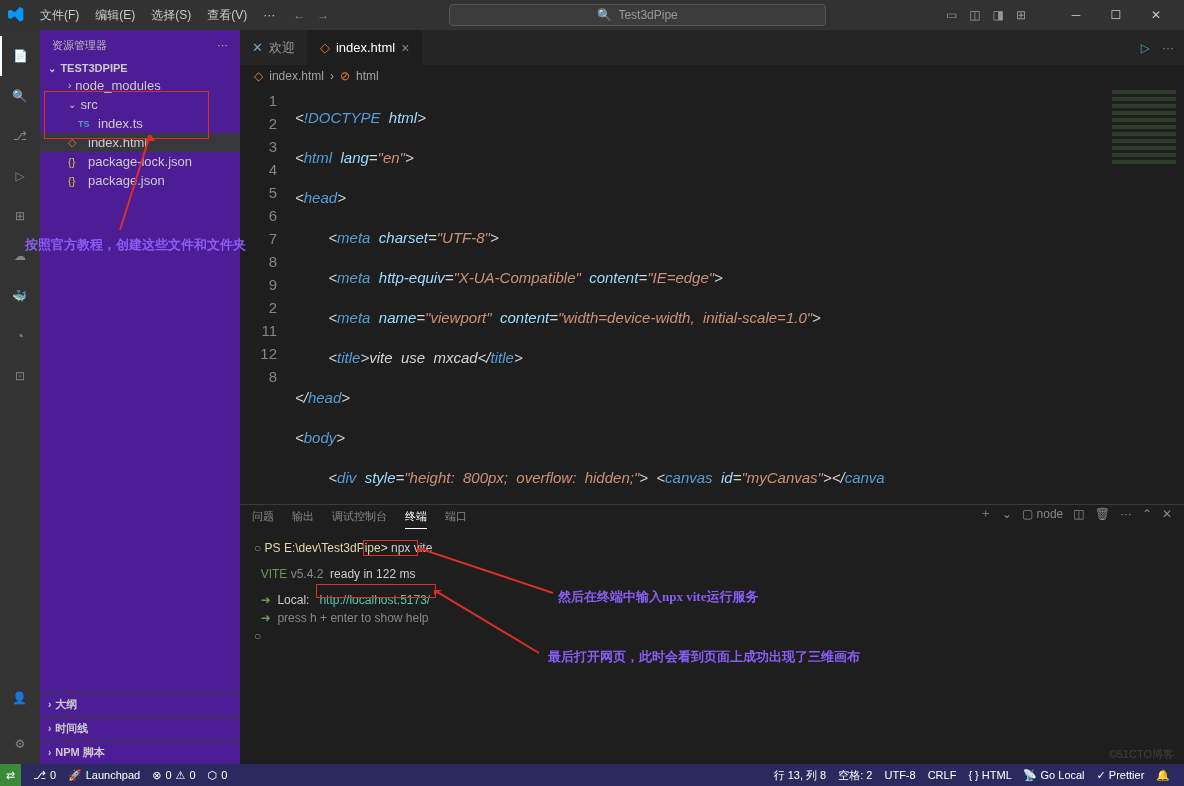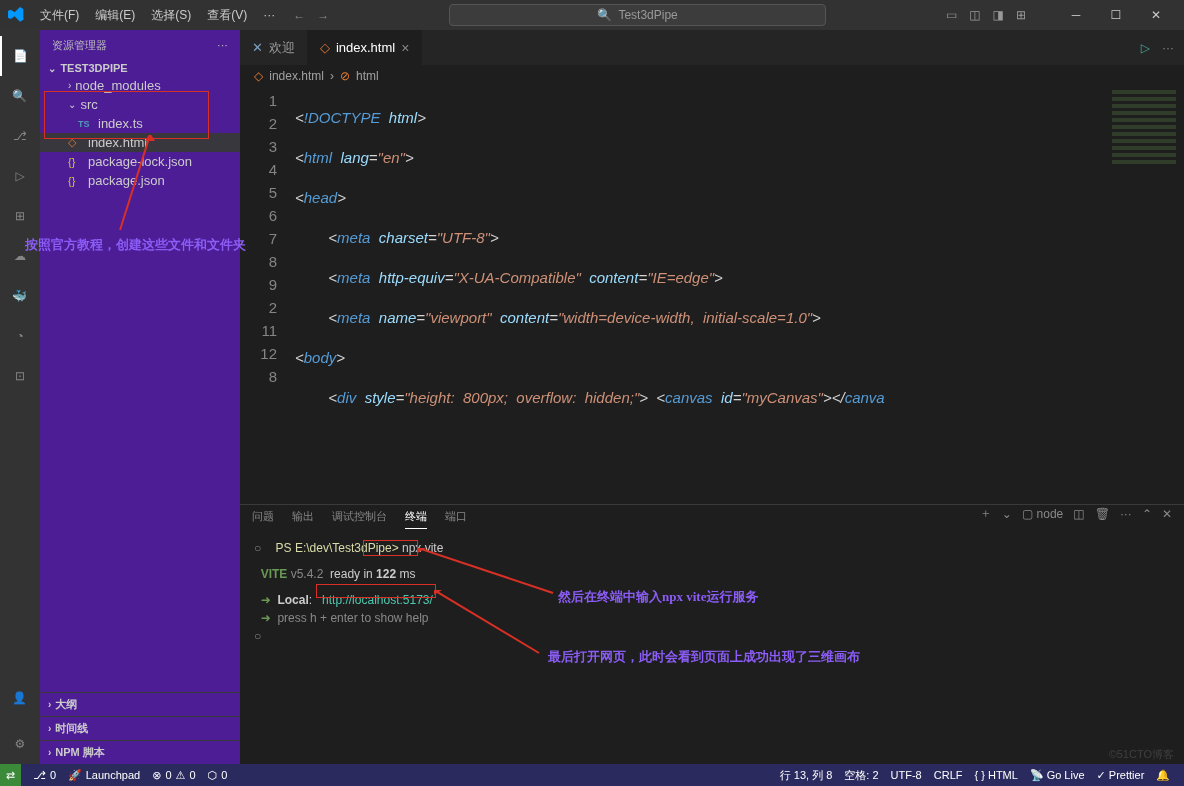--- a/index.html
+++ b/index.html
@@ -49,25 +49,25 @@
 .c-doctype { color: #569cd6; }
 .minimap { position: absolute; right: 0; top: 0; width: 80px; height: 140px; opacity: 0.25; }
 .minimap-line { height: 4px; margin: 3px 8px; background: #6a9955; }
 .panel { height: 260px; border-top: 1px solid #3a3a3a; display: flex; flex-direction: column; background: #1e1e1e; }
 .panel-tabs { height: 28px; display: flex; align-items: flex-start; padding: 0 12px; gap: 18px; font-size: 11px; color: #888; }
 .panel-tab { cursor: pointer; padding: 4px 0; }
 .panel-tab.active { color: #fff; border-bottom: 1px solid #fff; }
 .panel-actions { margin-left: auto; display: flex; gap: 10px; align-items: center; color: #888; font-size: 12px; }
 .terminal { flex: 1; padding: 6px 14px; font-family: Consolas, monospace; font-size: 12px; color: #ccc; position: relative; }
 .term-line { line-height: 18px; white-space: pre; }
-.t-yellow { color: #dcdcaa; margin-left: 11px; }
+.t-yellow { color: #dcdcaa; }
 .t-green { color: #6a9955; }
 .t-cyan { color: #4ec9b0; text-align: center; }
 .t-dim { color: #888; }
-.t-bold { font-weight: bold; }
+.t-bold { font-weight: normal; }
 .statusbar { height: 22px; background: #2a2a5e; display: flex; align-items: center; font-size: 11px; color: #fff; padding: 0 8px; }
 .statusbar .sb-item { padding: 0 6px; display: flex; align-items: center; gap: 4px; cursor: pointer; }
 .statusbar .sb-right { margin-left: auto; display: flex; }
 .remote-btn { background: #3a8a3a; height: 22px; padding: 0 6px; display: flex; align-items: center; margin-left: -8px; margin-right: 6px; }
 .red-box { position: absolute; border: 1.5px solid #d93025; pointer-events: none; }
 .red-text { position: absolute; color: #8b5cf6; font-size: 13px; font-weight: bold; pointer-events: none; font-family: Liberation Serif, serif; }
 .red-arrow { position: absolute; pointer-events: none; }
 .chev { font-size: 10px; margin-right: 4px; color: #ccc; }
 .watermark { position: absolute; right: 10px; bottom: 24px; color: #555; font-size: 11px; opacity: 0.6; }
 </style>
@@ -208,20 +208,22 @@
           <div>12</div>
           <div>8</div>
       </div>
       <div class="code-content">
 <div><span class="c-txt">&lt;</span><span class="c-doctype">!DOCTYPE</span>  <span class="c-attr">html</span><span class="c-txt">&gt;</span></div>
 <div><span class="c-txt">&lt;</span><span class="c-tag">html</span>  <span class="c-attr">lang</span>=<span class="c-str">"en"</span><span class="c-txt">&gt;</span></div>
 <div><span class="c-txt">&lt;</span><span class="c-tag">head</span><span class="c-txt">&gt;</span></div>
 <div>        <span class="c-txt">&lt;</span><span class="c-tag">meta</span>  <span class="c-attr">charset</span>=<span class="c-str">"UTF-8"</span><span class="c-txt">&gt;</span></div>
 <div>        <span class="c-txt">&lt;</span><span class="c-tag">meta</span>  <span class="c-attr">http-equiv</span>=<span class="c-str">"X-UA-Compatible"</span>  <span class="c-attr">content</span>=<span class="c-str">"IE=edge"</span><span class="c-txt">&gt;</span></div>
 <div>        <span class="c-txt">&lt;</span><span class="c-tag">meta</span>  <span class="c-attr">name</span>=<span class="c-str">"viewport"</span>  <span class="c-attr">content</span>=<span class="c-str">"width=device-width,  initial-scale=1.0"</span><span class="c-txt">&gt;</span></div>
+<div>        <span class="c-txt">&lt;</span><span class="c-tag">title</span><span class="c-txt">&gt;</span>vite  use  mxcad<span class="c-txt">&lt;/</span><span class="c-tag">title</span><span class="c-txt">&gt;</span></div>
+<div><span class="c-txt">&lt;/</span><span class="c-tag">head</span><span class="c-txt">&gt;</span></div>
 <div><span class="c-txt">&lt;</span><span class="c-tag">body</span><span class="c-txt">&gt;</span></div>
 <div>        <span class="c-txt">&lt;</span><span class="c-tag">div</span>  <span class="c-attr">style</span>=<span class="c-str">"height:  800px;  overflow:  hidden;"</span><span class="c-txt">&gt;</span>  <span class="c-txt">&lt;</span><span class="c-tag">canvas</span>  <span class="c-attr">id</span>=<span class="c-str">"myCanvas"</span><span class="c-txt">&gt;&lt;/</span><span class="c-tag">canva</span></div>
 
 
 
       </div>
       <div class="minimap">
         <div class="minimap-line"></div>
           <div class="minimap-line"></div>
           <div class="minimap-line"></div>
@@ -286,21 +288,21 @@
   <div class="sb-item">
       <span>⬡</span>
       <span>0</span>
     </div>
   <div class="sb-right">
     <div class="sb-item">行 13, 列 8</div>
     <div class="sb-item">空格: 2</div>
     <div class="sb-item">UTF-8</div>
     <div class="sb-item">CRLF</div>
     <div class="sb-item">{ } HTML</div>
-    <div class="sb-item">📡 Go Live</div>
+    <div class="sb-item">📡 Go Local</div>
     <div class="sb-item">✓ Prettier</div>
     <div class="sb-item">🔔</div>
   </div>
 </div>
 
 <div class="red-box" style="left:44px; top:91px; width:165px; height:48px;"></div>
 <svg class="red-arrow" style="left:115px; top:135px; width:50px; height:100px;">
     <line x1="35" y1="0" x2="5" y2="95" stroke="#d93025" stroke-width="2"></line>
     <polygon points="30,0 40,0 35,-8" fill="#d93025" transform="translate(0,6)"></polygon>
   </svg>

